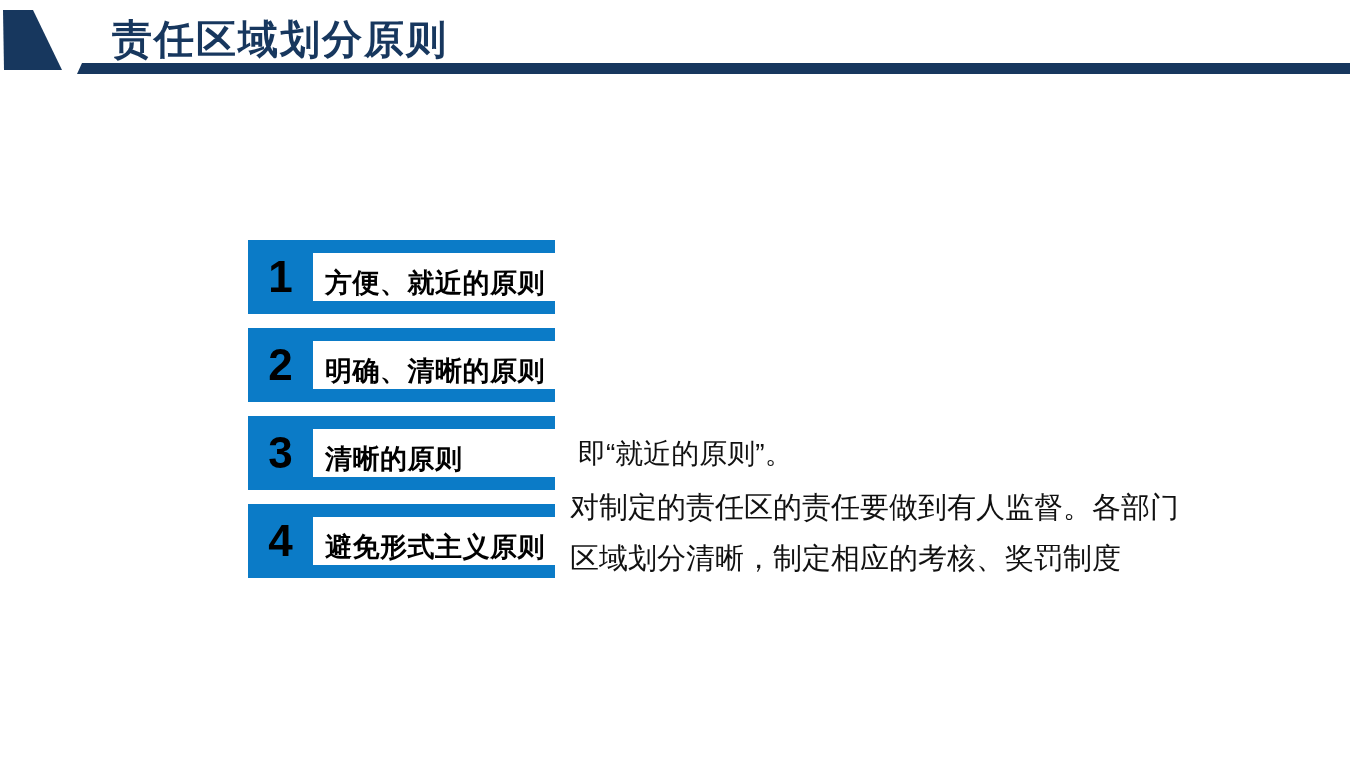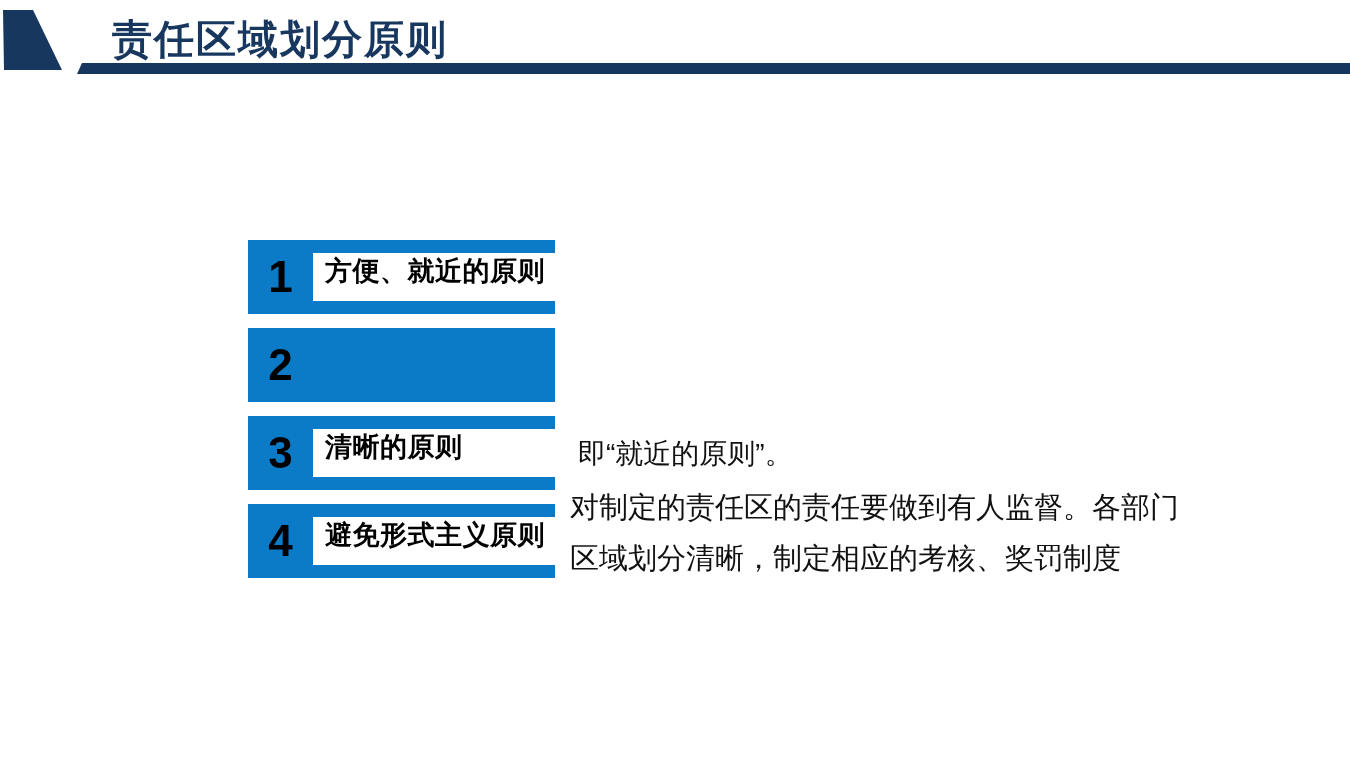--- a/index.html
+++ b/index.html
@@ -30,21 +30,21 @@
     background:#0B7BC7;
   }
   .num{
     position:absolute;left:0;top:0;width:65px;height:74px;
     display:flex;align-items:center;justify-content:center;
     font-size:44px;font-weight:bold;color:#000000;line-height:1;
   }
   .label-box{
     position:absolute;left:65px;top:13px;right:0;bottom:13px;
     background:#ffffff;
-    display:flex;align-items:flex-start;
+    display:flex;align-items:flex-end;
     padding-left:12px;box-sizing:border-box;
   }
   .label-text{
     font-size:27px;font-weight:bold;color:#000000;
     white-space:nowrap;letter-spacing:0.5px;
   }
   .note{
     display:flex;flex-direction:column;justify-content:center;
     padding-left:23px;
     font-size:28px;color:#111111;font-weight:normal;
@@ -72,20 +72,23 @@
         <div class="num">1</div>
         <div class="label-box">
           <span class="label-text">方便、就近的原则</span>
         </div>
       </div>
     </div>
 
     <div class="row">
       <div class="banner">
         <div class="num">2</div>
+        <div class="label-box">
+          <span class="label-text">明确、清晰的原则</span>
+        </div>
       </div>
     </div>
 
     <div class="row">
       <div class="banner">
         <div class="num">3</div>
         <div class="label-box">
           <span class="label-text">清晰的原则</span>
         </div>
       </div>

